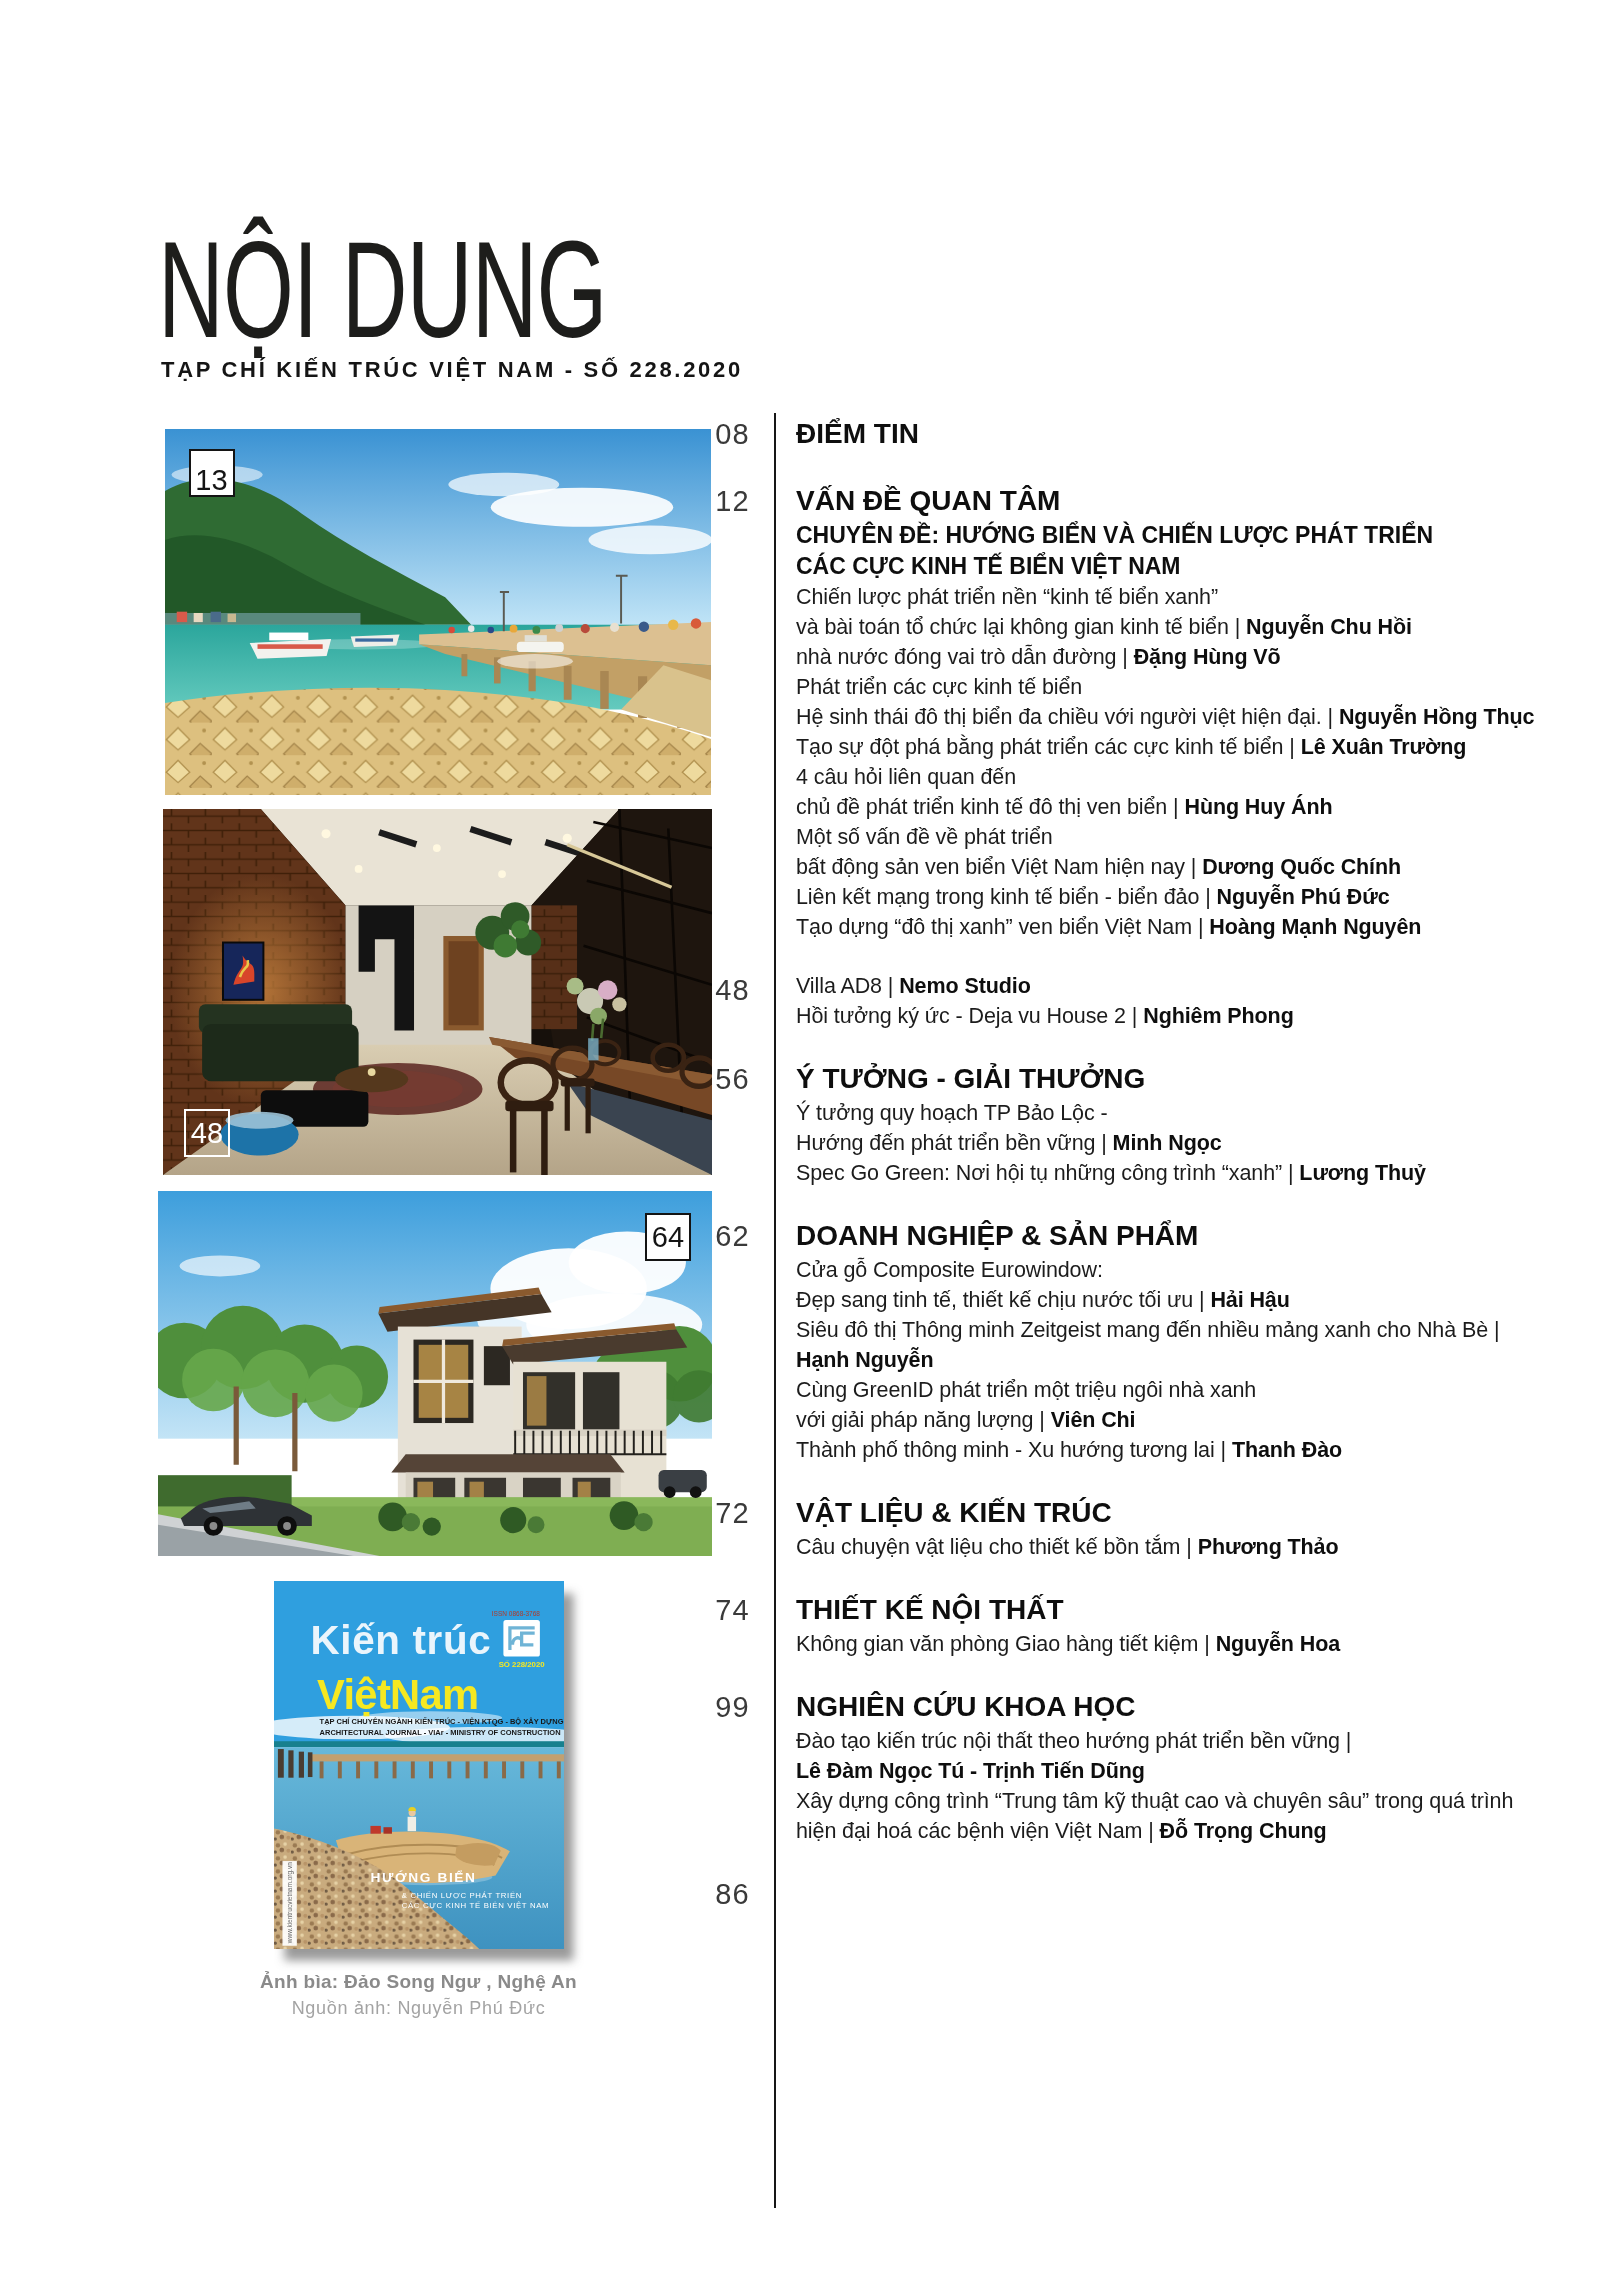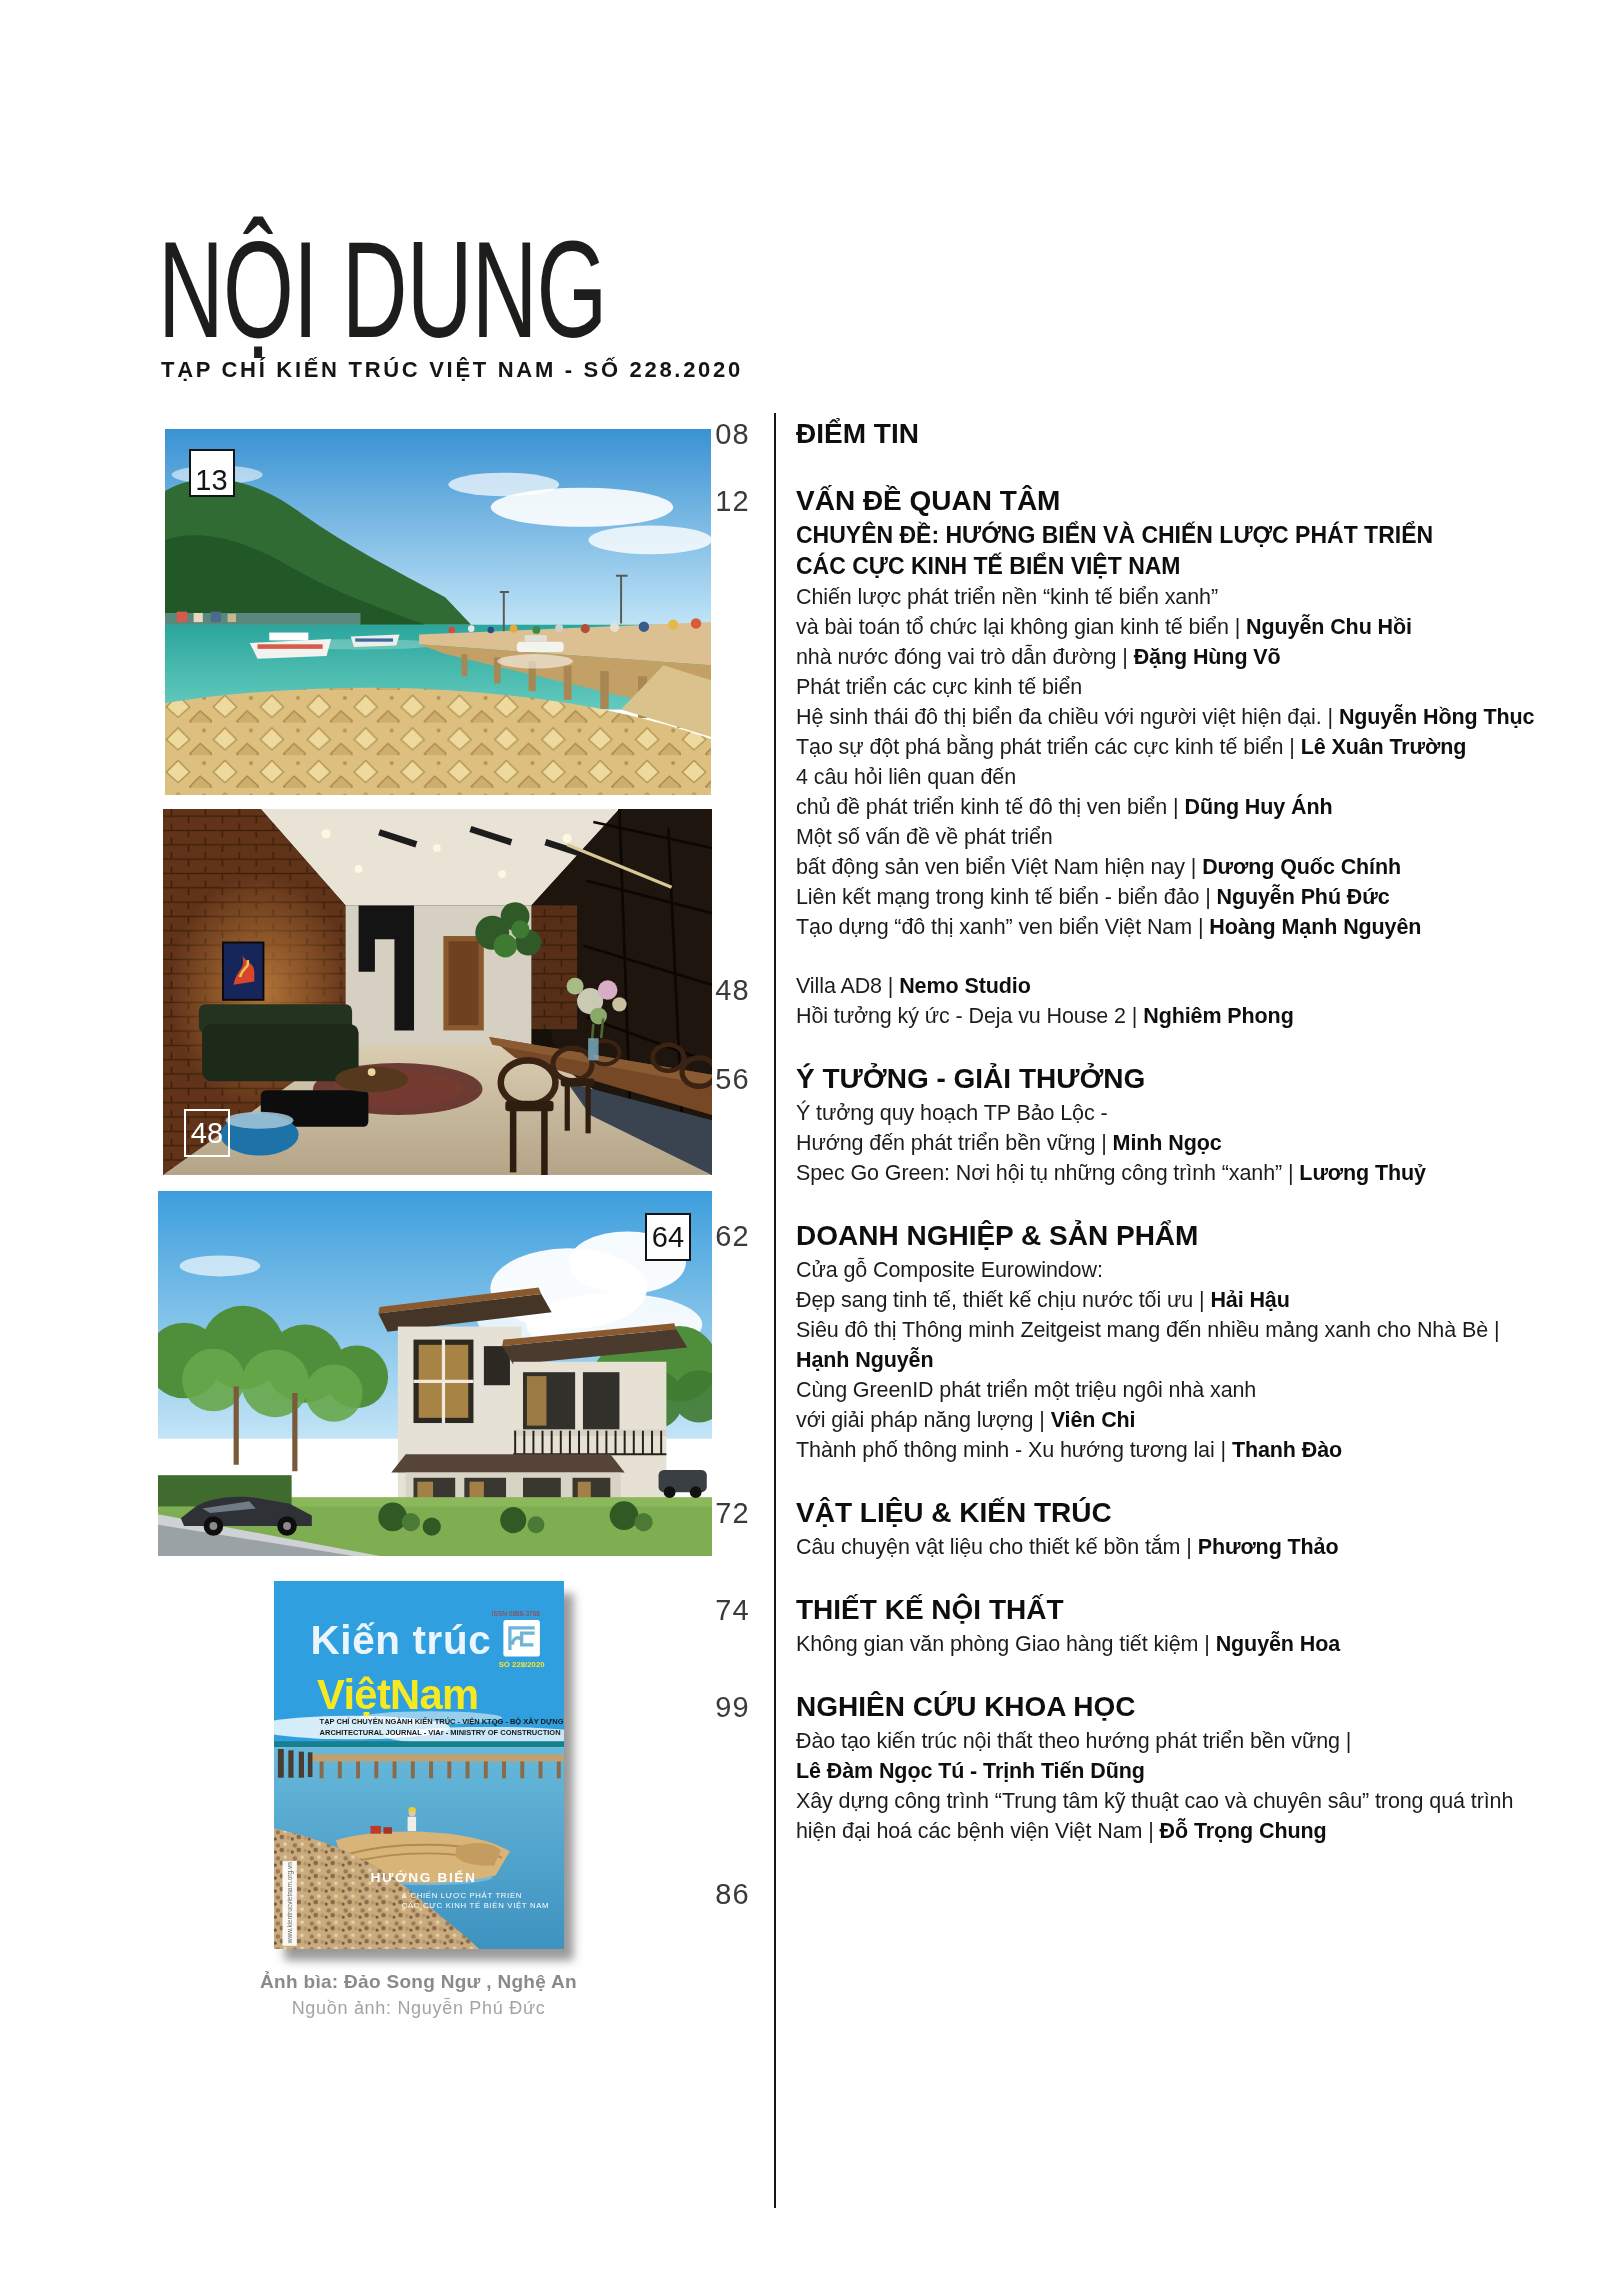--- a/index.html
+++ b/index.html
@@ -425,21 +425,21 @@
           <div class="sec-title">VẤN ĐỀ QUAN TÂM</div>
           <div class="bline">CHUYÊN ĐỀ: HƯỚNG BIỂN VÀ CHIẾN LƯỢC PHÁT TRIỂN</div>
           <div class="bline">CÁC CỰC KINH TẾ BIỂN VIỆT NAM</div>
           <div class="item"><span>Chiến lược phát triển nền “kinh tế biển xanh”</span></div>
           <div class="item"><span>và bài toán tổ chức lại không gian kinh tế biển | </span><span class="au">Nguyễn Chu Hồi</span></div>
           <div class="item"><span>nhà nước đóng vai trò dẫn đường  | </span><span class="au">Đặng Hùng Võ</span></div>
           <div class="item"><span>Phát triển các cực kinh tế biển</span></div>
           <div class="item"><span>Hệ sinh thái đô thị biển đa chiều với người việt hiện đại. | </span><span class="au">Nguyễn Hồng Thục</span></div>
           <div class="item"><span>Tạo sự đột phá bằng phát triển các cực kinh tế biển | </span><span class="au">Lê Xuân Trường</span></div>
           <div class="item"><span>4 câu hỏi liên quan đến</span></div>
-          <div class="item"><span>chủ đề phát triển kinh tế đô thị ven biển | </span><span class="au">Dũng Huy Ánh</span></div>
+          <div class="item"><span>chủ đề phát triển kinh tế đô thị ven biển | </span><span class="au">Hùng Huy Ánh</span></div>
           <div class="item"><span>Một số vấn đề về phát triển</span></div>
           <div class="item"><span>bất động sản ven biển Việt Nam hiện nay  | </span><span class="au">Dương Quốc Chính</span></div>
           <div class="item"><span>Liên kết mạng trong kinh tế biển - biển đảo | </span><span class="au">Nguyễn Phú Đức</span></div>
           <div class="item"><span>Tạo dựng “đô thị xanh” ven biển Việt Nam | </span><span class="au">Hoàng Mạnh Nguyên</span></div>
         </div>
       </div>
       <div class="sec">
         <div class="num">48</div>
         <div class="secbody">
           <div class="item"><span>Villa AD8 | </span><span class="au">Nemo Studio</span></div>

